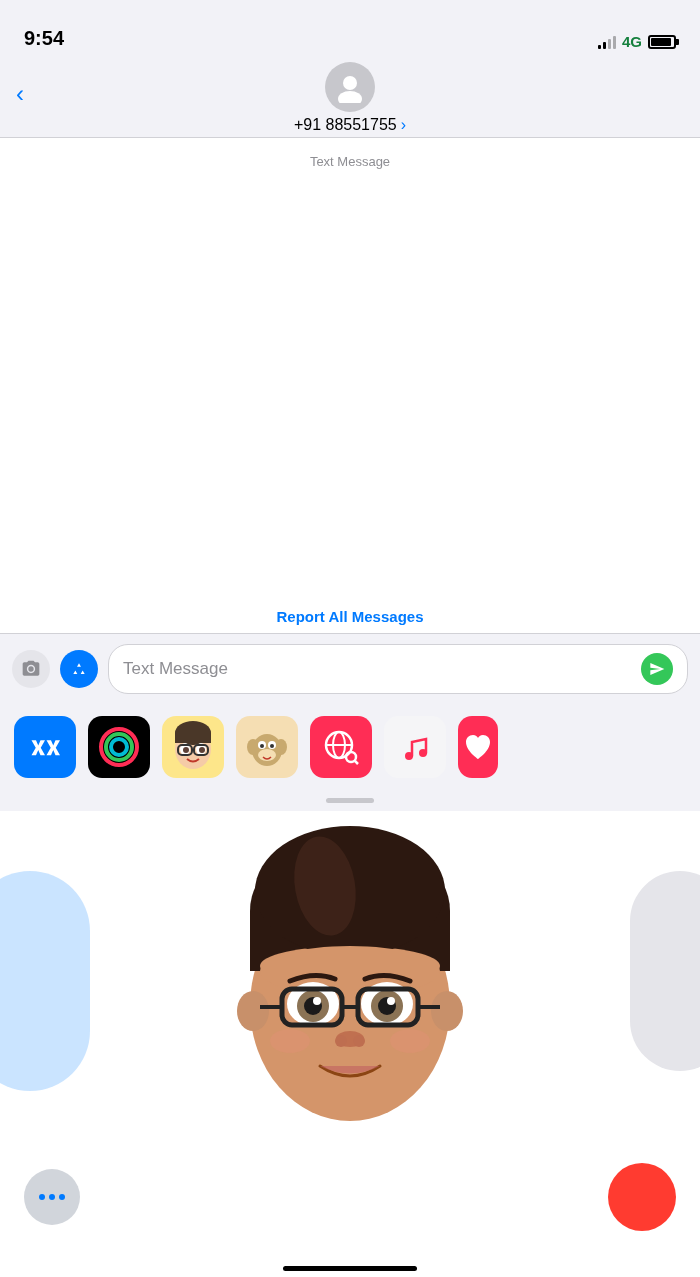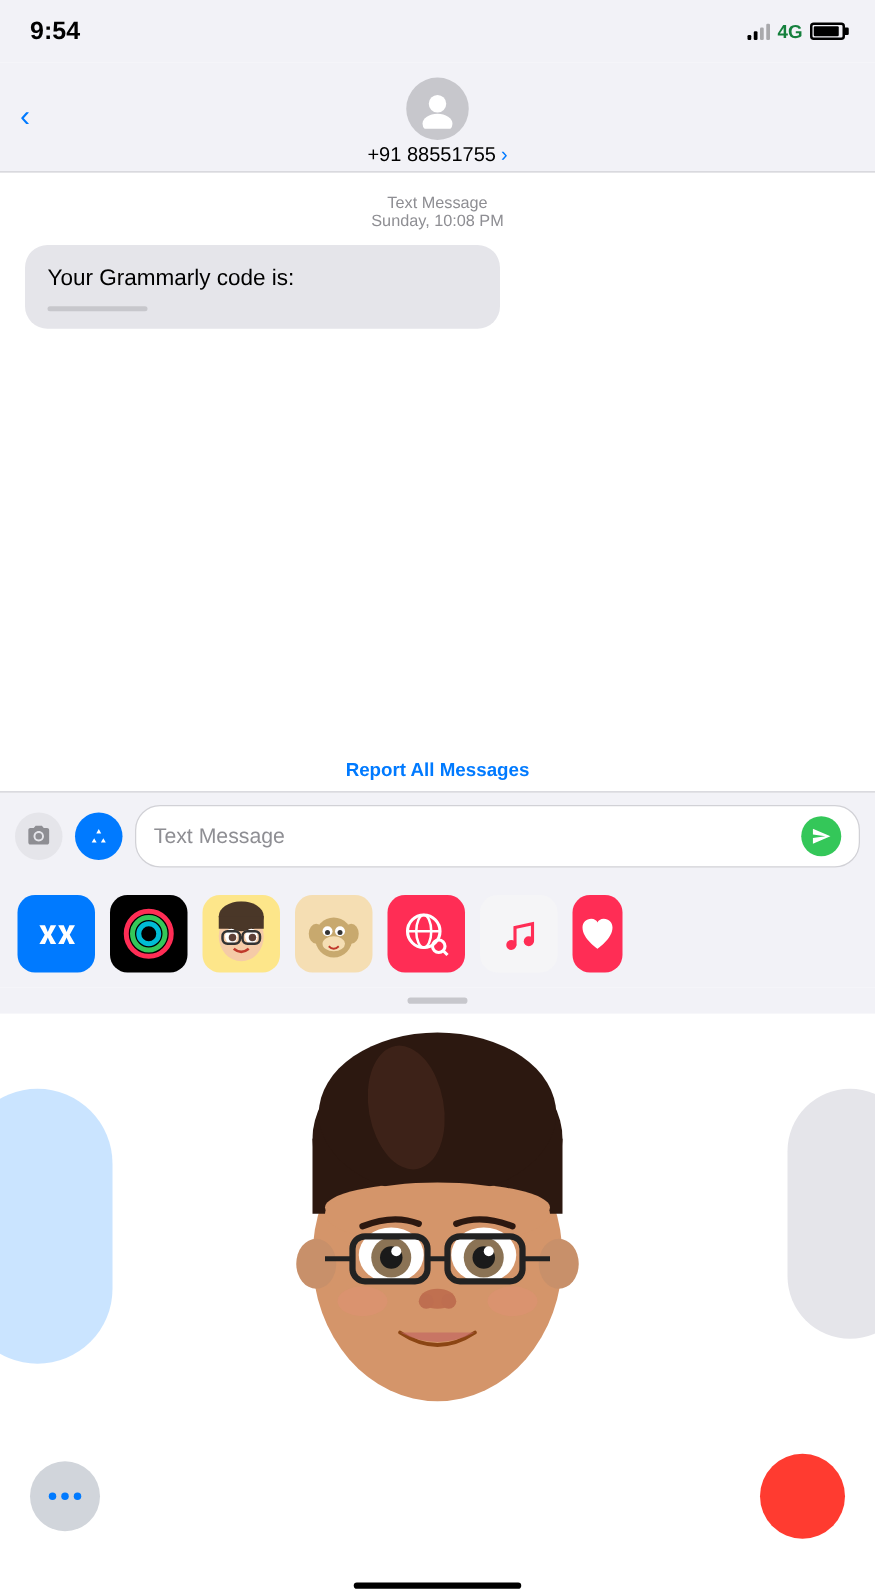--- a/index.html
+++ b/index.html
@@ -12,21 +12,21 @@
       overflow: hidden;
       position: relative;
     }
 
     
     .status-bar {
       width: 100%;
       height: 50px;
       background: #f2f2f7;
       display: flex;
-      align-items: center;
+      align-items: flex-end;
       justify-content: space-between;
       padding: 0 24px;
       position: relative;
       z-index: 10;
     }
     .status-time {
       font-size: 20px;
       font-weight: 600;
       color: #000;
     }
@@ -440,25 +440,20 @@
   </div>
   <div class="contact-info">
     <span class="contact-number">+91 88551755</span>
     <span class="contact-chevron">›</span>
   </div>
 </div>
 
 <div class="messages-area">
   <div class="message-header">
     <div class="message-header-type">Text Message</div>
-    <div class="message-header-time">Sunday, 10:08 PM</div>
-  </div>
-  <div class="message-bubble">
-    <div class="message-text">Your Grammarly code is:</div>
-    <div class="message-loading"></div>
   </div>
 </div>
 
 <div class="contact-notice">
   <div class="report-link">Report All Messages</div>
 </div>
 
 <div class="input-bar">
   <div class="camera-btn">
     <svg viewBox="0 0 24 24">

